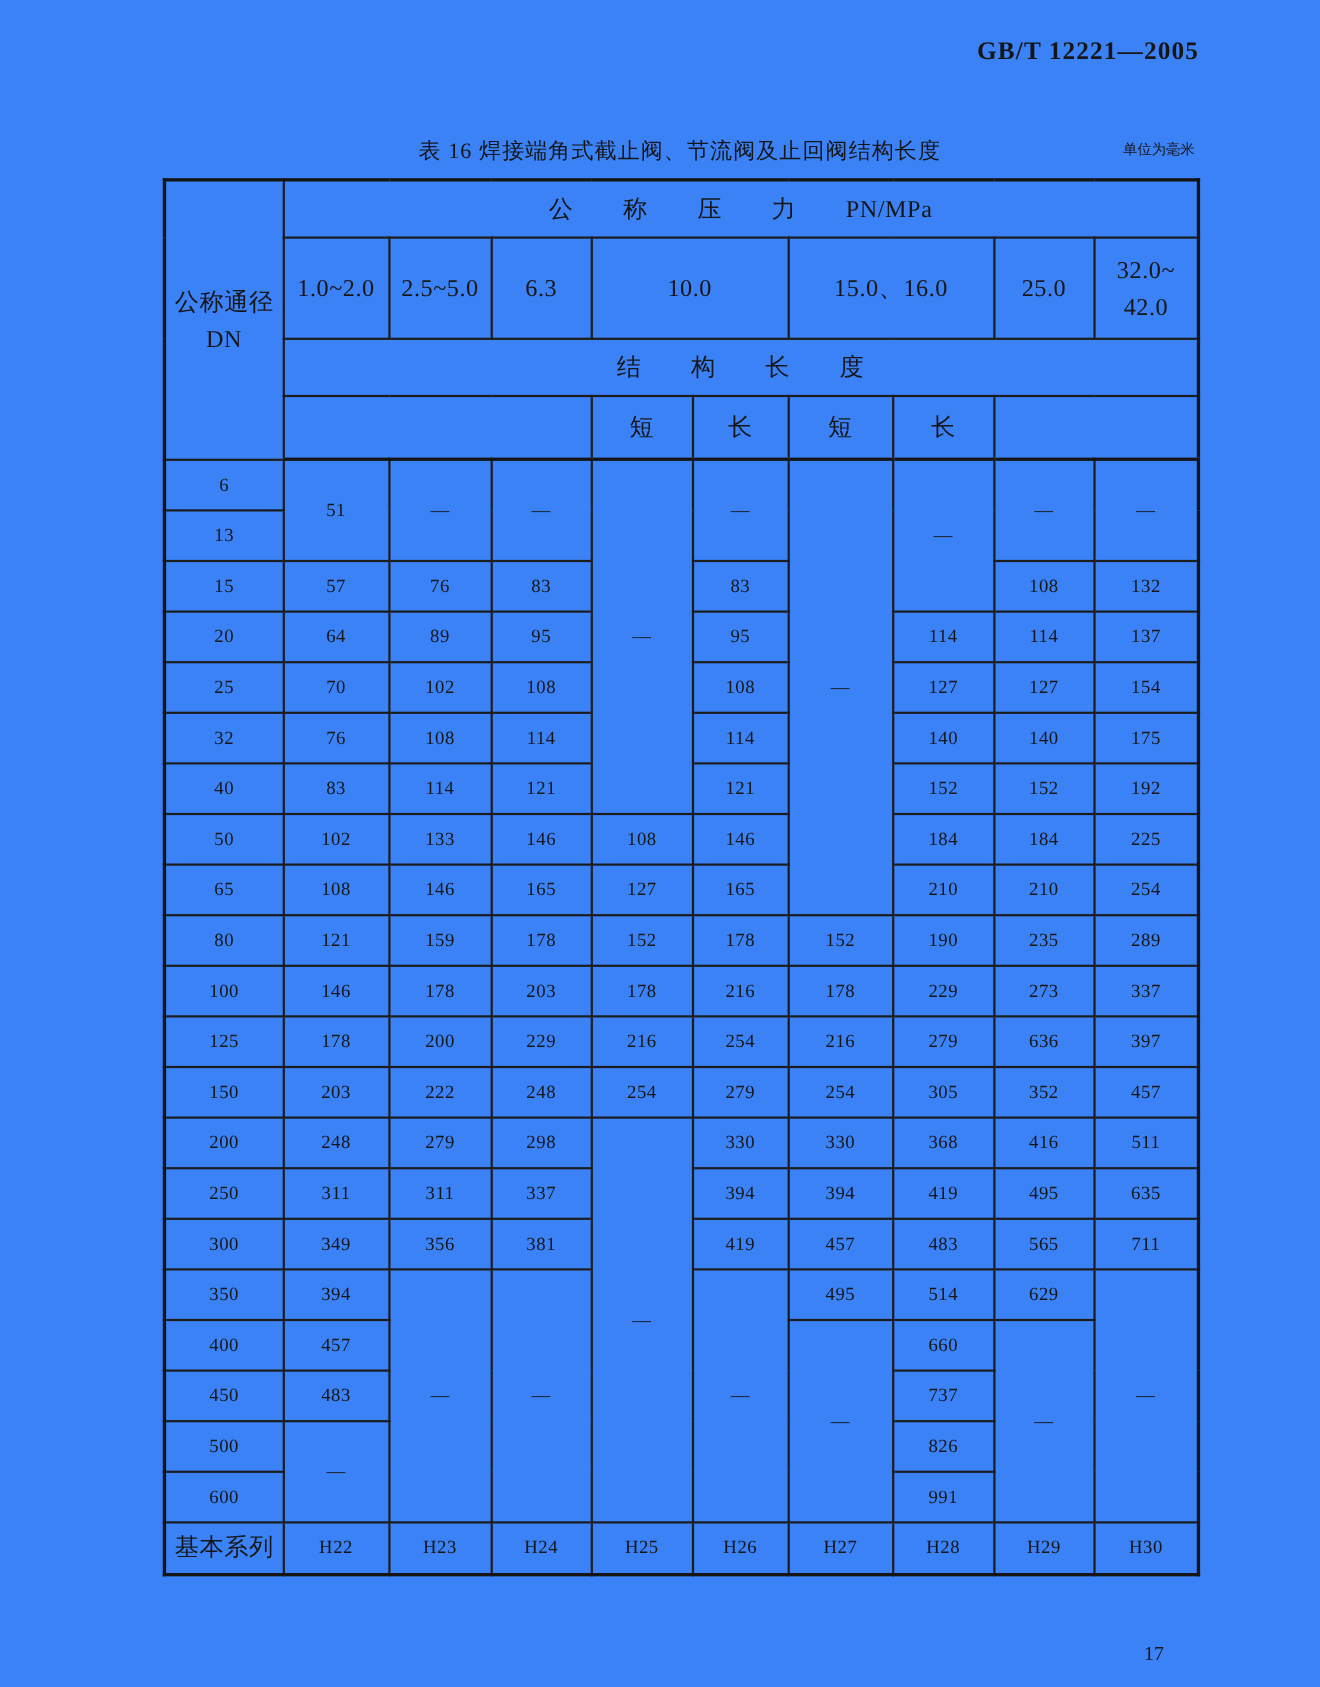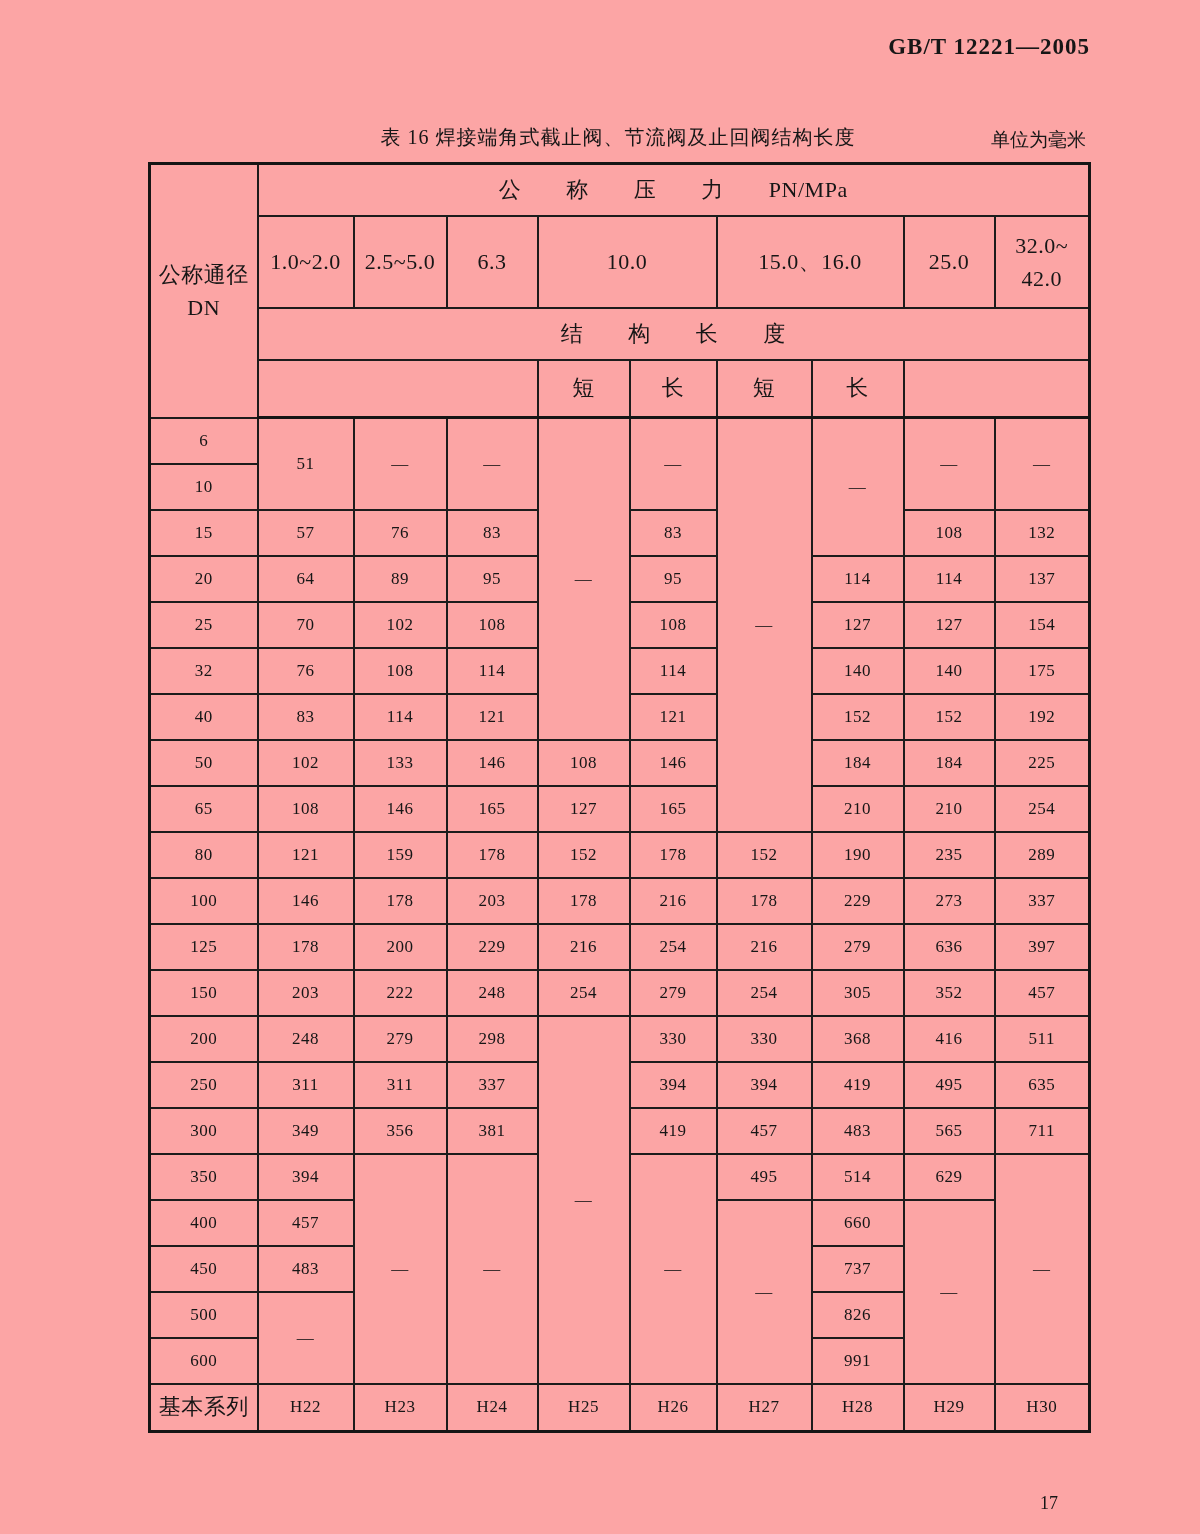--- a/index.html
+++ b/index.html
@@ -1,21 +1,21 @@
 <!DOCTYPE html>
 <html><head>
 <meta charset="utf-8">
 <style>
   html,body{margin:0;padding:0;}
   body{background:#e8e8e8;}
   .page{
     position:relative;
     width:1200px;height:1534px;
     margin:0 auto;
-    background:#fca5a5;
+    background:#3b82f6;
     font-family:"Liberation Serif","DejaVu Serif",serif;
     color:#161616;
     overflow:hidden;
   }
   .doc-code{
     position:absolute;top:34px;right:110px;
     font-size:23px;font-weight:bold;letter-spacing:1px;
   }
   .section-line{
     position:absolute;top:90px;left:145px;
@@ -23,21 +23,21 @@
   }
   .caption-row{
     position:absolute;top:124px;left:148px;width:940px;height:30px;
   }
   .table-title{
     position:absolute;left:0;right:0;text-align:center;
     font-size:20px;font-weight:normal;letter-spacing:1px;
   }
   .unit-note{
     position:absolute;right:2px;top:3px;
-    font-size:19px;
+    font-size:13px;
   }
   table.main{
     position:absolute;top:162px;left:148px;
     width:940px;
     border-collapse:collapse;table-layout:fixed;
     border:3px solid #151515;
   }
   td{
     border:2px solid #1c1c1c;
     text-align:center;vertical-align:middle;
@@ -129,21 +129,21 @@
       <td rowspan="2">—</td>
       <td rowspan="7">—</td>
       <td rowspan="2">—</td>
       <td rowspan="9">—</td>
       <td rowspan="3">—</td>
       <td rowspan="2">—</td>
       <td rowspan="2">—</td>
     </tr>
 
     <tr class="rdata">
-      <td>10</td>
+      <td>13</td>
     </tr>
 
     <tr class="rdata">
       <td>15</td>
       <td>57</td>
       <td>76</td>
       <td>83</td>
       <td>83</td>
       <td>108</td>
       <td>132</td>

